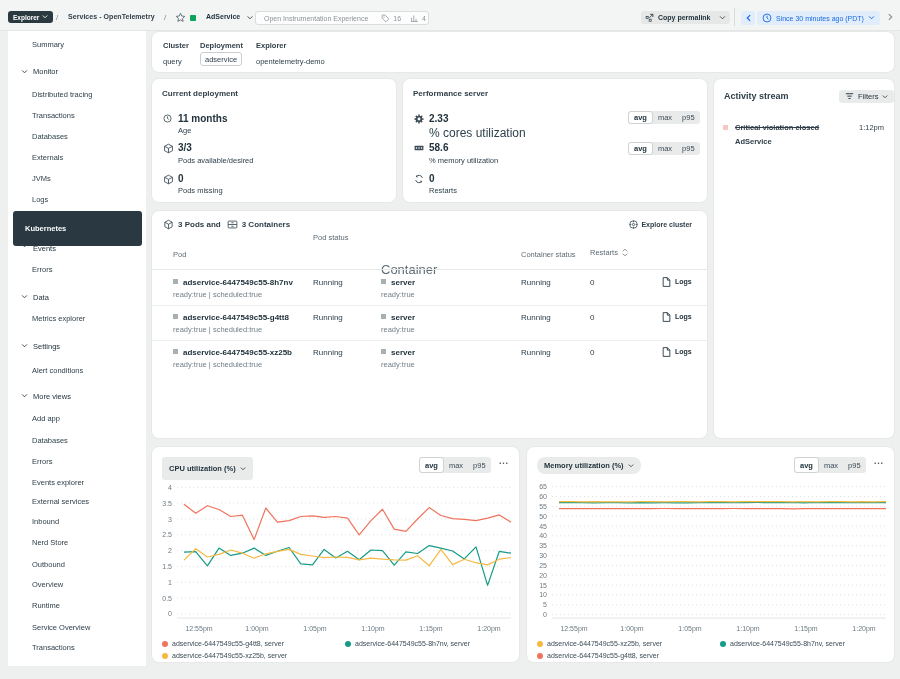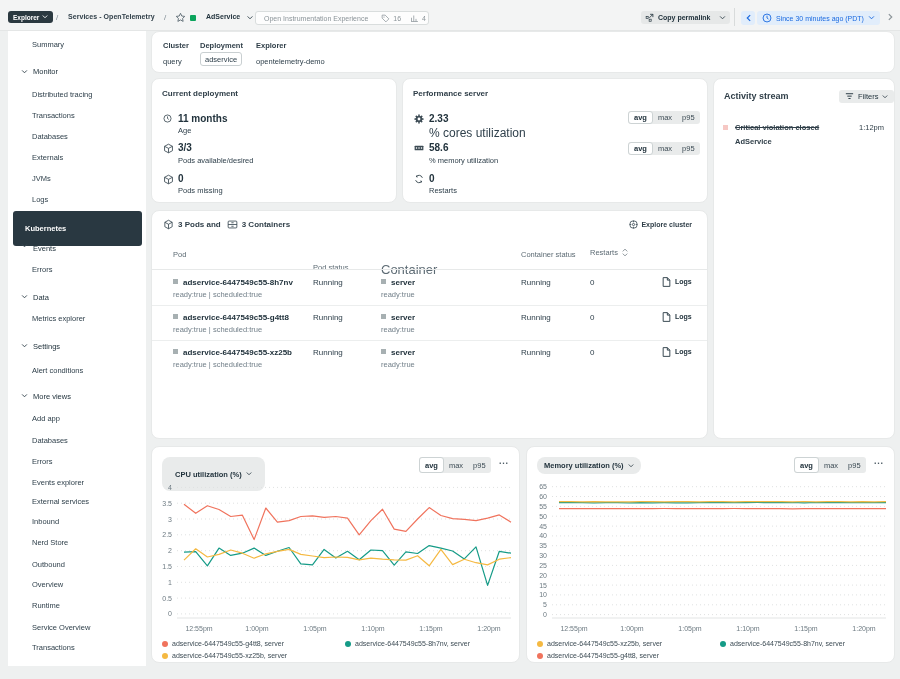--- a/index.html
+++ b/index.html
@@ -207,21 +207,21 @@
     <span>3 Containers</span>
   </div>
   <div class="abs" style="right:15px;top:9px;display:flex;align-items:center;gap:3px;font-size:7px;font-weight:bold">
     <svg width="9" height="9" viewBox="0 0 24 24">
         <circle cx="12" cy="12" r="10" fill="none" stroke="#2a3b45" stroke-width="2"></circle>
         <circle cx="12" cy="12" r="3" fill="none" stroke="#2a3b45" stroke-width="2"></circle>
         <path d="M12 2v4M12 18v4M2 12h4M18 12h4" stroke="#2a3b45" stroke-width="2"></path>
       </svg>Explore cluster
   </div>
   <div class="abs" style="left:21px;top:38.5px;font-size:7.5px;color:#5d6b74">Pod</div>
-  <div class="abs" style="left:161px;top:52px;font-size:7.5px;color:#5d6b74">Pod status</div>
+  <div class="abs" style="left:161px;top:22px;font-size:7.5px;color:#5d6b74">Pod status</div>
   <div class="abs" style="left:229px;top:51px;font-size:13px;color:#5d6b74">Container</div>
   <div class="abs" style="left:369px;top:38.5px;font-size:7.5px;color:#5d6b74">Container status</div>
   <div class="abs" style="left:438px;top:37.0px;font-size:7.5px;color:#5d6b74;display:flex;align-items:center">Restarts<svg width="6" height="9" viewBox="0 0 8 12" style="margin-left:4px">
         <path d="M1 4.5L4 1.5l3 3" stroke="#8b9499" stroke-width="1.3" fill="none"></path>
         <path d="M1 7.5l3 3 3-3" stroke="#8b9499" stroke-width="1.3" fill="none"></path>
       </svg></div>
   <div class="abs" style="left:0;top:57.5px;width:555px;height:1px;background:#e7e9e9"></div>
   <div class="abs" style="left:21px;top:68.0px;width:5px;height:5px;background:#a7b0b2"></div>
   <div class="abs" style="left:31px;top:66.5px;font-size:8px;font-weight:bold;color:#22333d">adservice-6447549c55-8h7nv</div>
   <div class="abs" style="left:21px;top:79.0px;font-size:7.5px;color:#73808a">ready:true | scheduled:true</div>
@@ -259,21 +259,21 @@
   <div class="abs" style="left:229px;top:149.0px;font-size:7.5px;color:#73808a">ready:true</div>
   <div class="abs" style="left:369px;top:136.5px;font-size:8px;color:#30414c">Running</div>
   <div class="abs" style="left:438px;top:136.5px;font-size:8px;color:#30414c">0</div>
   <div class="abs" style="left:510px;top:135.5px;display:flex;align-items:center;gap:4px;font-size:7px;font-weight:bold;color:#22333d"><svg width="9" height="10" viewBox="0 0 20 24">
         <path d="M2 1.5h10l6 6V22.5H2z" fill="none" stroke="#2a3b45" stroke-width="2.2"></path>
         <path d="M12 1.5v6h6" fill="none" stroke="#2a3b45" stroke-width="2.2"></path>
       </svg>Logs</div>
 </div>
 
 <div class="card" style="left:151px;top:446px;width:369px;height:217px">
-  <div class="abs" style="left:10px;top:10px;height:34px;background:#e9ebeb;border-radius:8px;display:flex;align-items:center;font-size:7.5px;font-weight:bold;color:#22333d;padding:0 13px;gap:4px">CPU utilization (%) <svg width="6" height="4" viewBox="0 0 8 5">
+  <div class="abs" style="left:10px;top:10px;height:23px;background:#e9ebeb;border-radius:3px;display:flex;align-items:center;font-size:7.5px;font-weight:bold;color:#22333d;padding:0 7px;gap:4px">CPU utilization (%) <svg width="6" height="4" viewBox="0 0 8 5">
         <path d="M1 0.5l3 3 3-3" stroke="#3c4b54" stroke-width="1.2" fill="none"></path>
       </svg></div>
   <div class="seg" style="left:267px;top:10px;height:16px">
       <span class="on">avg</span>
       <span>max</span>
       <span>p95</span>
     </div>
   <div class="abs" style="left:347px;top:9px;font-size:9px;font-weight:bold;color:#4c5b64;letter-spacing:0.8px">...</div>
   <svg class="abs" style="left:0;top:0" width="369" height="217">
     <line x1="25" y1="166.9" x2="359" y2="166.9" stroke="#dfe1e1" stroke-width="1" stroke-dasharray="1,3"></line>

